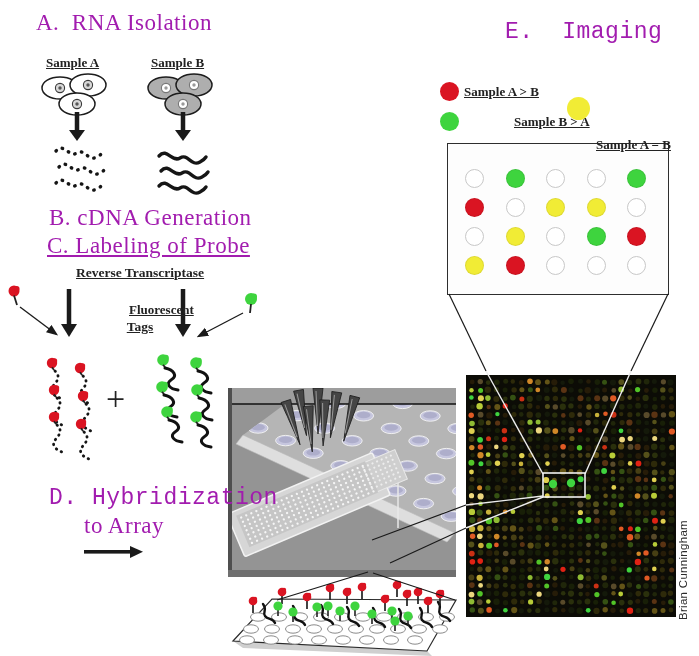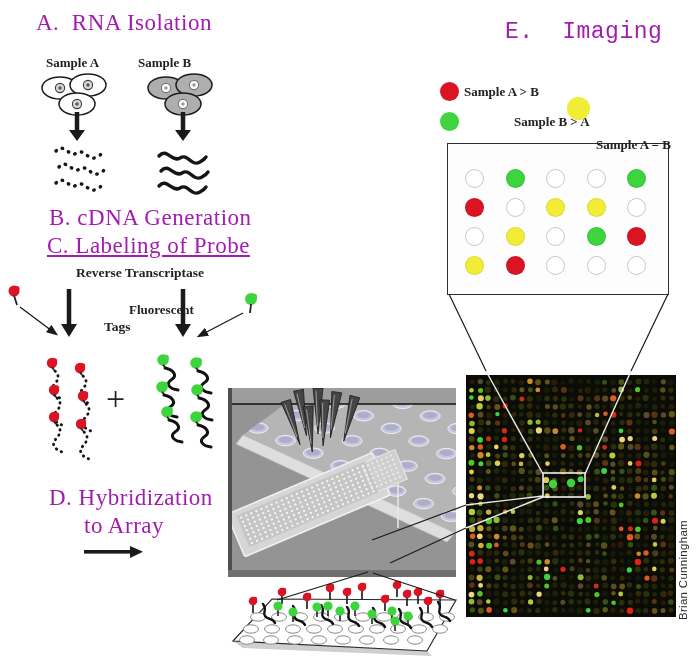--- a/index.html
+++ b/index.html
@@ -1,30 +1,30 @@
 <!DOCTYPE html>
 <html><head>
 <meta charset="utf-8">
 <style>
   html,body{margin:0;padding:0;}
   body{width:699px;height:656px;background:#ffffff;position:relative;overflow:hidden;
        font-family:"Liberation Serif","DejaVu Serif",serif;}
   .abs{position:absolute;}
   .title{font-size:23px;color:#a21caf;letter-spacing:.5px;white-space:pre;z-index:8;}
-  .small-bold{font-weight:bold;font-size:13px;color:#222;white-space:pre;z-index:8;}
+  .small-bold{font-weight:bold;font-size:13px;color:#222;white-space:pre;z-index:8;text-decoration:underline;}
   #section-a-title{left:36px;top:10px;}
   #sample-a-label{left:46px;top:55px;}
-  #sample-b-label{left:138px;top:55px;}
+  #sample-b-label{left:151px;top:55px;}
   #section-b-title{left:49px;top:205px;}
   #section-c-title{left:47px;top:233px;text-decoration:underline;}
   #reverse-transcriptase-label{left:76px;top:259px;font-size:13.5px;margin-top:6px;}
   #fluorescent-line1{left:104px;top:302px;font-size:13px;margin-left:25px;}
-  #fluorescent-line2{left:104px;top:319px;width:72px;font-size:13.5px;}
+  #fluorescent-line2{left:104px;top:319px;width:72px;text-align:center;font-size:13.5px;}
   #plus-sign{left:106px;top:380px;font-size:34px;color:#222;z-index:8;}
-  #section-d-line1{left:49px;top:485px;}
+  #section-d-line1{left:49px;top:485px;font-family:Liberation Mono, monospace;}
   #section-d-line2{left:84px;top:513px;}
   #section-e-title{left:505px;top:19px;font-family:Liberation Mono, monospace;}
   #credit{left:677px;top:520px;font-family:"Liberation Sans","DejaVu Sans",sans-serif;
           font-size:11.5px;color:#2b2b2b;writing-mode:vertical-rl;transform:rotate(180deg);
           letter-spacing:.3px;z-index:8;}
   
   .legend-dot{border-radius:50%;z-index:8;}
   #legend-dot-red{left:440px;top:82px;width:19px;height:19px;}
   #legend-label-red{left:464px;top:84px;}
   #legend-dot-green{left:440px;top:112px;width:19px;height:19px;}

